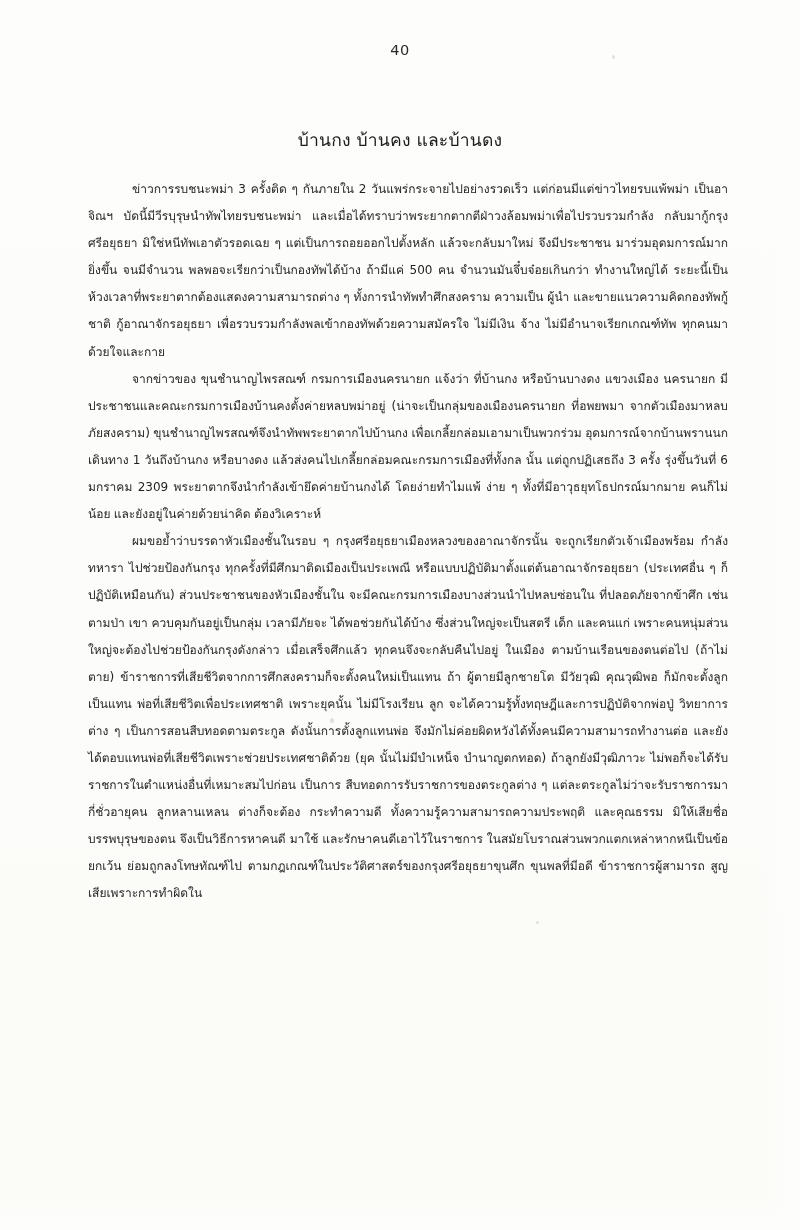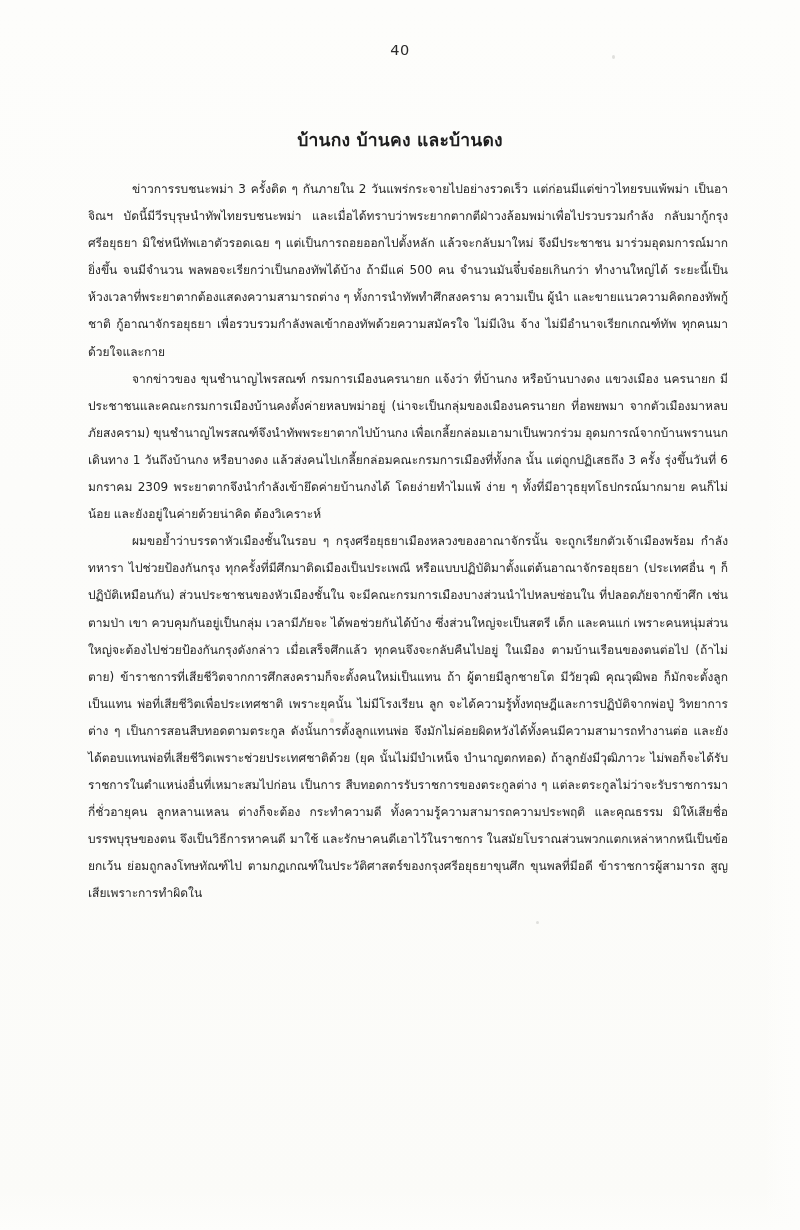--- a/index.html
+++ b/index.html
@@ -38,21 +38,21 @@
     border-radius: 50%;
     opacity: 0.55;
   }
   .doc-title {
     position: absolute;
     top: 126px;
     left: 0;
     width: 100%;
     text-align: center;
     font-size: 17.5px;
-    font-weight: bold;
+    font-weight: normal;
     color: #1d1d1d;
     letter-spacing: 0.2px;
   }
   .body-text {
     position: absolute;
     top: 176px;
     left: 88px;
     width: 640px;
     color: #1f1f1f;
     font-size: 12px;

